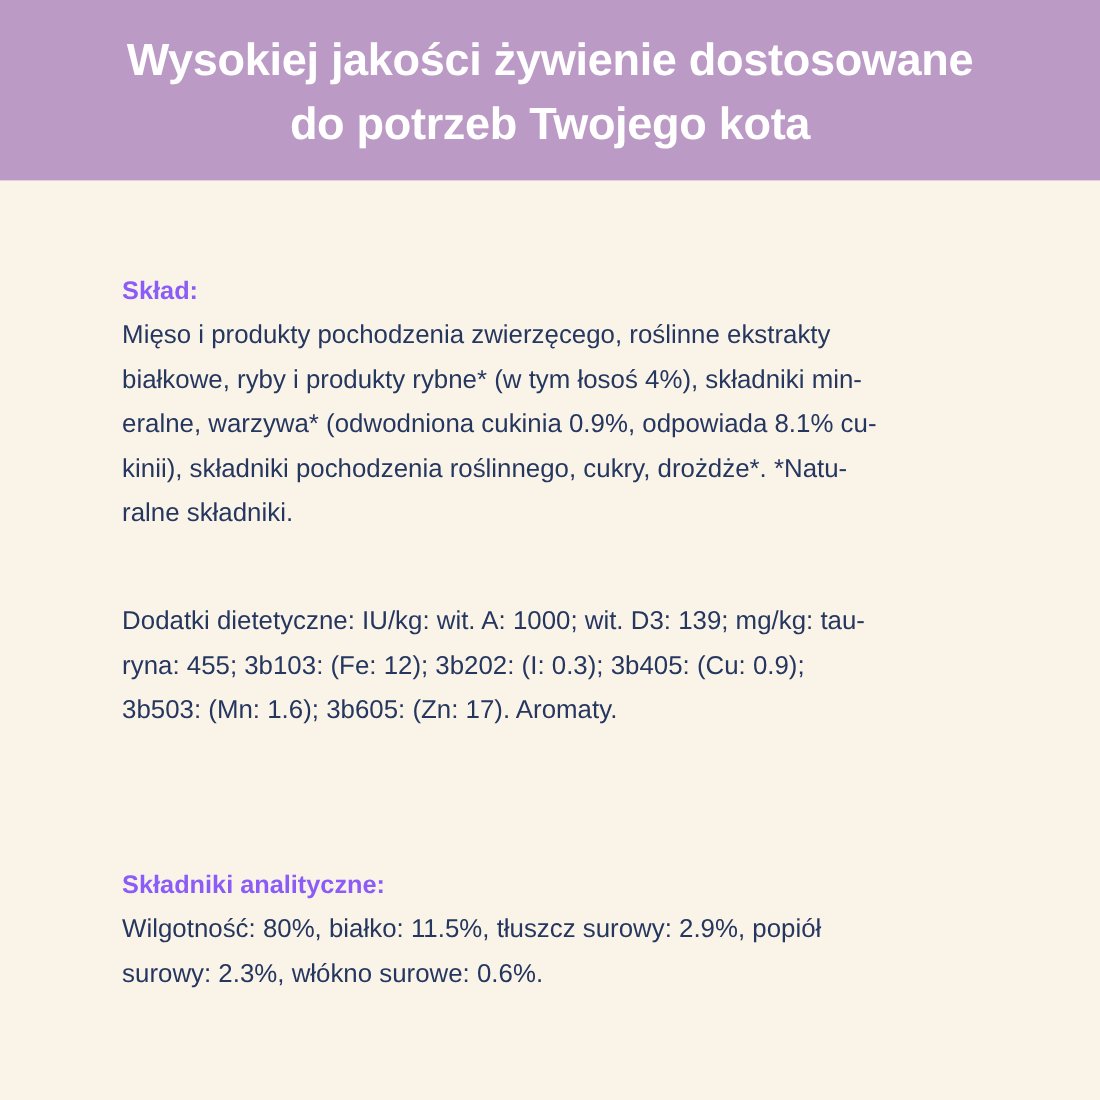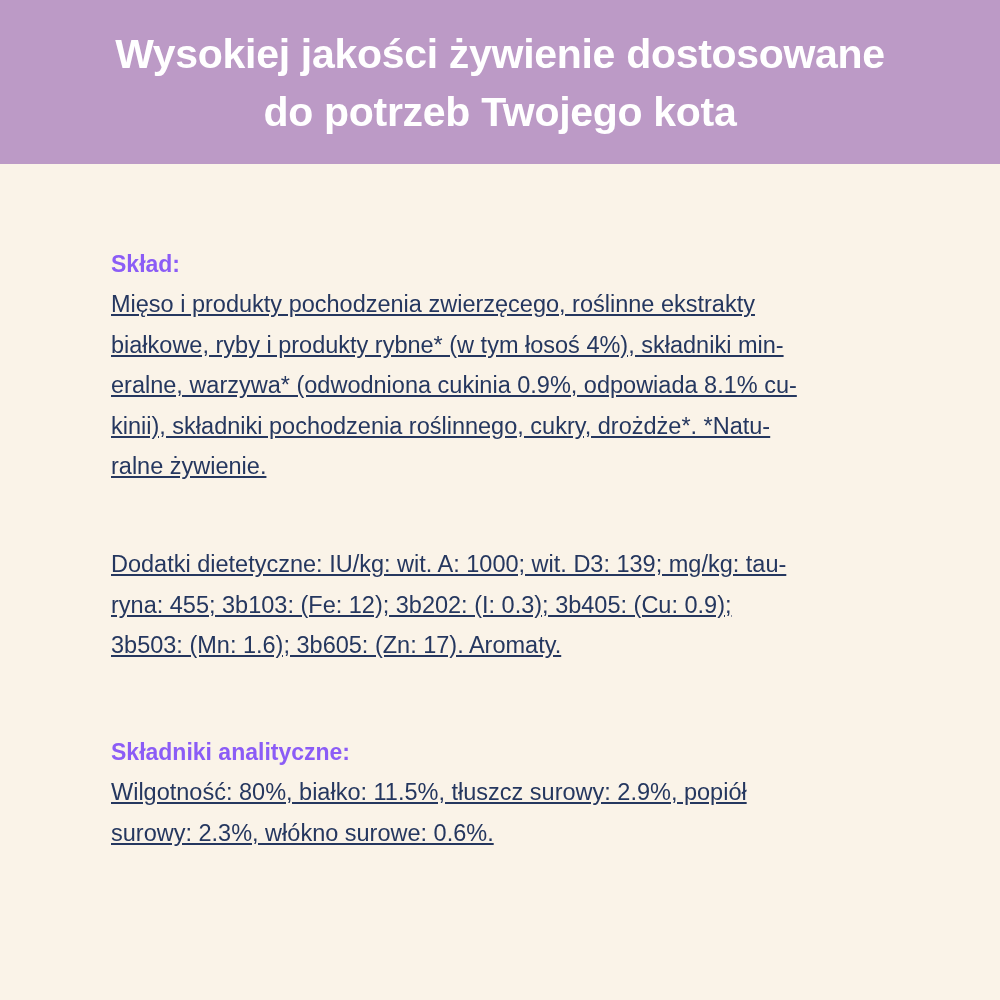--- a/index.html
+++ b/index.html
@@ -51,50 +51,49 @@
       font-size: 23px;
       line-height: 40px;
       margin: 0;
       color: #8b5cf6;
     }
     .section-body {
       font-size: 23.5px;
       line-height: 40.5px;
       margin: 0;
       color: #25375f;
-      text-decoration: underline;
     }
     .line {
       display: block;
       white-space: nowrap;
     }
     #sec-sklad { position: absolute; left: 0; top: 0; }
     #sec-dodatki { position: absolute; left: 0; top: 300px; }
-    #sec-analityczne { position: absolute; left: 0; top: 488px; }
+    #sec-analityczne { position: absolute; left: 0; top: 540px; }
   </style>
 </head>
 <body>
 
 <div class="header">
   <h1 class="header-title">
     <span class="line">Wysokiej jakości żywienie dostosowane</span>
     <span class="line">do potrzeb Twojego kota</span>
   </h1>
 </div>
 
 <div class="content">
 
   <div class="section" id="sec-sklad">
     <p class="section-heading">Skład:</p>
     <p class="section-body">
       <span class="line">Mięso i produkty pochodzenia zwierzęcego, roślinne ekstrakty</span>
       <span class="line">białkowe, ryby i produkty rybne* (w tym łosoś 4%), składniki min-</span>
       <span class="line">eralne, warzywa* (odwodniona cukinia 0.9%, odpowiada 8.1% cu-</span>
       <span class="line">kinii), składniki pochodzenia roślinnego, cukry, drożdże*. *Natu-</span>
-      <span class="line">ralne żywienie.</span>
+      <span class="line">ralne składniki.</span>
     </p>
   </div>
 
   <div class="section" id="sec-dodatki">
     <p class="section-body">
       <span class="line">Dodatki dietetyczne: IU/kg: wit. A: 1000; wit. D3: 139; mg/kg: tau-</span>
       <span class="line">ryna: 455; 3b103: (Fe: 12); 3b202: (I: 0.3); 3b405: (Cu: 0.9);</span>
       <span class="line">3b503: (Mn: 1.6); 3b605: (Zn: 17). Aromaty.</span>
     </p>
   </div>

